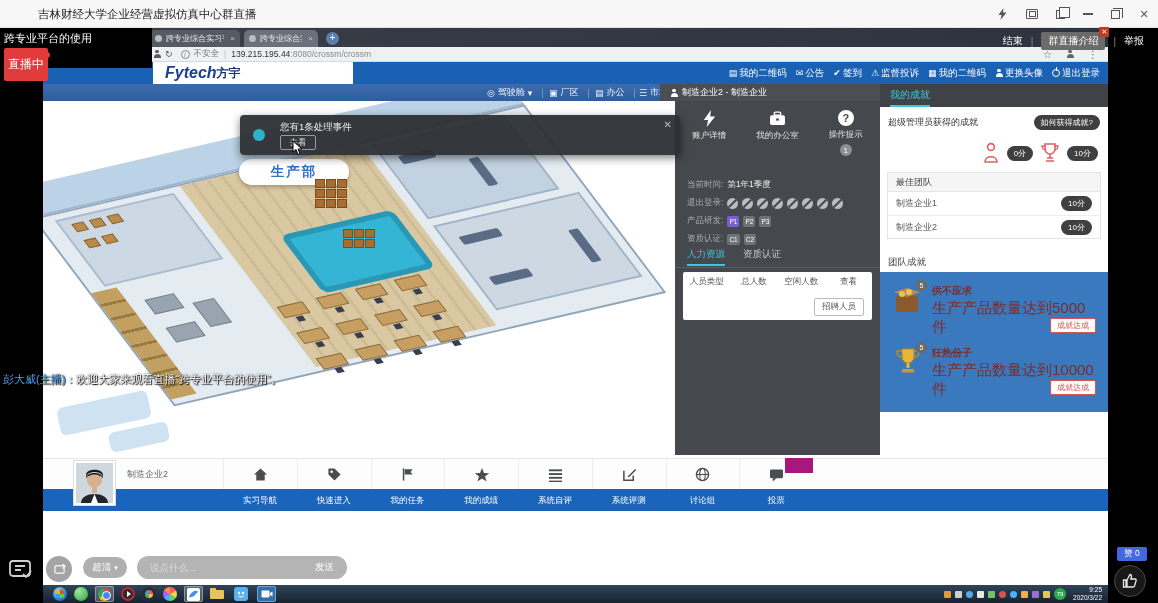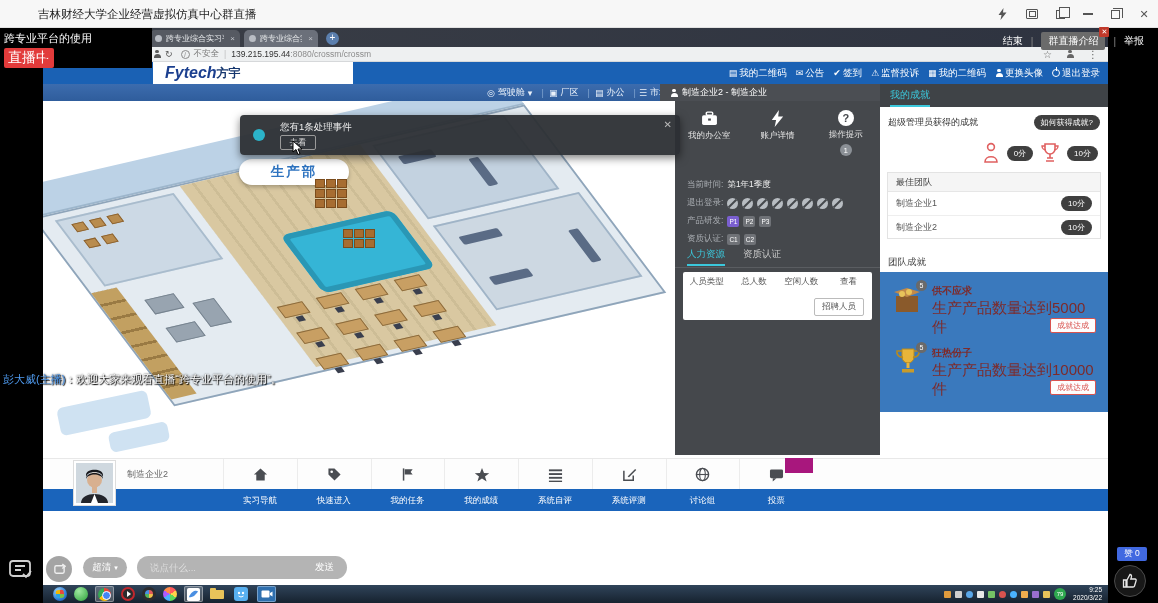--- a/index.html
+++ b/index.html
@@ -159,21 +159,21 @@
   .folderIc { width:14px; height:9px; background:#e8c35a; border-radius:1px; position:relative; }
   .folderIc::before { content:''; position:absolute; left:0; top:-2px; width:6px; height:3px; background:#e8c35a; border-radius:1px 1px 0 0; }
   .tray { margin-left:auto; display:flex; align-items:center; gap:4px; margin-right:4px; }
   .mini { width:7px; height:7px; border-radius:1px; flex:none; }
   .batt { width:12px; height:12px; border-radius:50%; background:#2ea84f; color:#fff; font-size:6px; display:flex; align-items:center; justify-content:center; flex:none; }
   .clock { text-align:right; color:#fff; font-size:6.5px; line-height:8px; margin-left:3px; margin-right:2px; }
 
   
   #ovTitle { left:0; top:0; width:152px; height:40px; background:#000; position:absolute; z-index:5; }
   #ovTitle .t { position:absolute; left:4px; top:3px; color:#fff; font-size:11px; }
-  .liveBadge { position:absolute; left:4px; top:20px; background:#e23b3b; color:#fff; font-size:14px; border-radius:2px; padding:1px 4px; }
+  .liveBadge { position:absolute; left:4px; top:20px; background:#e23b3b; color:#fff; font-size:12px; border-radius:2px; padding:8px 4px; }
   .liveDot { position:absolute; left:44px; top:24px; width:6px; height:6px; background:#e23b3b; border-radius:50%; }
   #ovTR { right:14px; top:4px; position:absolute; z-index:6; display:flex; align-items:center; gap:8px; color:#fff; font-size:10px; }
   #ovTR .chip { background:#6b6b6b; padding:2px 7px; border-radius:2px; position:relative; }
   #ovTR .chip .rx { position:absolute; right:-4px; top:-5px; width:10px; height:10px; background:#c0392b; color:#fff; font-size:7px; line-height:10px; text-align:center; border-radius:1px; }
   #ovTR .bar { color:#888; }
   #ovChat { left:3px; top:344px; position:absolute; z-index:6; font-size:11px; text-shadow:0 0 2px #000,1px 1px 1px #000; }
   #ovChat .nm { color:#4f9bf0; }
   #ovChat .tx { color:#fff; }
   #ovCtrls { left:0; top:526px; width:1108px; height:34px; position:absolute; z-index:6; }
   .ctrCircle { position:absolute; width:26px; height:26px; border-radius:50%; background:rgba(90,90,90,.55); display:flex; align-items:center; justify-content:center; }
@@ -370,32 +370,32 @@
               <i></i>
               <i></i>
             </div>
           <div class="lowBlob" style="left:15px;top:298px;width:92px;height:28px"></div>
           <div class="lowBlob" style="left:66px;top:326px;width:60px;height:20px"></div>
         </div>
 
         <div id="dashboard">
           <div class="dbCols">
             <div class="dbCol">
+              <svg width="13" height="17" viewBox="0 0 9 12">
+                  <path d="M5.5 0 L0.5 7 H3.5 L2.5 12 L8.5 4.5 H5 Z" fill="#fff"></path>
+                </svg>
+              <span>账户详情</span>
+            </div>
+            <div class="dbCol">
               <svg width="17" height="17" viewBox="0 0 16 16">
                   <rect x="1" y="5" width="14" height="9" rx="1.5" fill="#fff"></rect>
                   <rect x="5" y="2" width="6" height="3" rx="1" fill="none" stroke="#fff" stroke-width="1.4"></rect>
                   <rect x="6.7" y="8" width="2.6" height="2" fill="#45484c"></rect>
                 </svg>
               <span>我的办公室</span>
-            </div>
-            <div class="dbCol">
-              <svg width="13" height="17" viewBox="0 0 9 12">
-                  <path d="M5.5 0 L0.5 7 H3.5 L2.5 12 L8.5 4.5 H5 Z" fill="#fff"></path>
-                </svg>
-              <span>账户详情</span>
             </div>
             <div class="dbCol">
               <span class="qCircle">?</span>
               <span>操作提示</span>
               <span class="numBadge">1</span>
             </div>
           </div>
           <div class="dbRow" style="top:78px">
             <span>当前时间:</span>
               <span class="val">第1年1季度</span>

